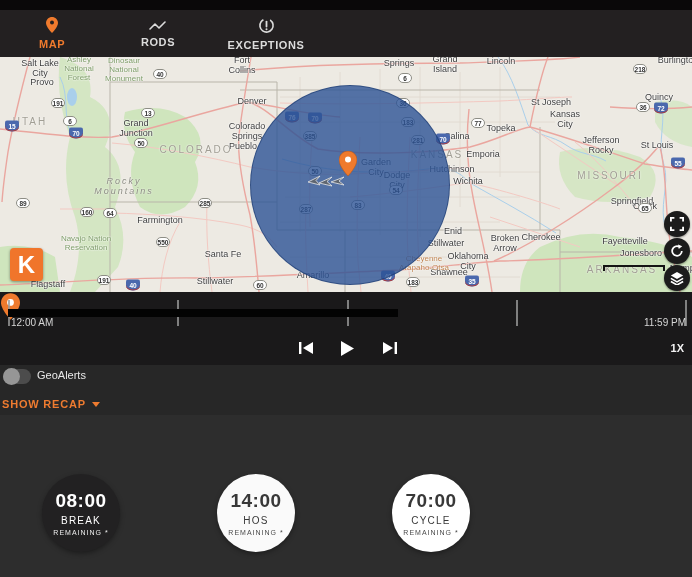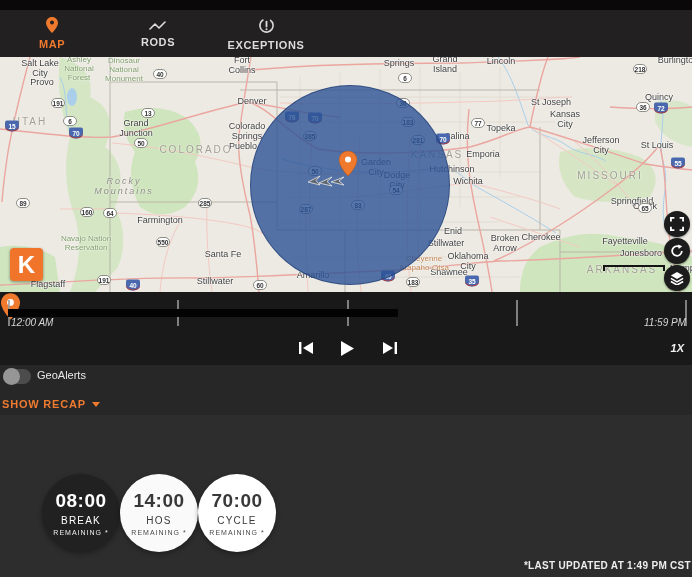--- a/index.html
+++ b/index.html
@@ -31,39 +31,39 @@
   .shield.i{width:14px;height:11px;background:#4a68ad;border-radius:2px 2px 45% 45%;color:#fff;box-shadow:0 -1px 0 #b23b3b inset;}
   .geofence{position:absolute;left:250px;top:28px;width:200px;height:200px;border-radius:50%;background:rgba(44,83,149,.8);border:1px solid rgba(26,56,110,.6);}
   .trail{position:absolute;left:306px;top:116px;}
   .vpin{position:absolute;left:339px;top:94px;}
   .klogo{position:absolute;left:10px;top:191px;width:33px;height:33px;background:#f0752b;border-radius:4px;color:#fff;font-size:24px;font-weight:bold;display:flex;align-items:center;justify-content:center;box-shadow:0 1px 3px rgba(0,0,0,.4);}
   .scalebar{position:absolute;left:603px;top:208px;width:62px;height:6px;border-top:2px solid #141414;border-left:2px solid #141414;border-right:2px solid #141414;}
   .mapctrl{position:absolute;left:664px;width:26px;height:26px;border-radius:50%;background:#1c1c1c;display:flex;align-items:center;justify-content:center;cursor:pointer;box-shadow:0 1px 2px rgba(0,0,0,.4);}
   .mc1{top:154px;}.mc2{top:181px;}.mc3{top:208px;}
 
   
-  .tlpanel{position:absolute;left:0;top:292px;width:692px;height:79px;background:#1a191a;font-style:italic;}
+  .tlpanel{position:absolute;left:0;top:292px;width:692px;height:79px;background:#1a191a;}
   .tick{position:absolute;top:8px;width:1.5px;height:26px;background:#9a9a9a;opacity:.8;}
   .track{position:absolute;left:8px;top:17px;width:677px;height:8px;}
   .tfill{height:8px;background:#030303;}
   .tstart{position:absolute;left:11px;top:25px;font-size:10px;color:#d6d6d6;}
   .tend{position:absolute;right:6px;top:25px;font-size:10px;color:#d6d6d6;}
   .pbtn{position:absolute;top:44px;width:28px;height:24px;display:flex;align-items:center;justify-content:center;cursor:pointer;}
   .pb1{left:292px;}.pb2{left:333px;}.pb3{left:376px;}
   .speed{position:absolute;right:8px;top:50px;font-size:11px;font-weight:bold;color:#f2f2f2;cursor:pointer;}
 
   
   .bottom{position:absolute;left:0;top:365px;width:692px;height:212px;background:#272727;}
   .gpanel{position:absolute;left:0;top:50px;width:692px;height:162px;background:#2d2d2d;}
   .toggle{position:absolute;left:3px;top:4px;width:28px;height:15px;border-radius:8px;background:#4c4c4c;cursor:pointer;}
   .knob{position:absolute;left:0;top:-1px;width:17px;height:17px;border-radius:50%;background:#969696;}
   .galbl{position:absolute;left:37px;top:4px;font-size:11px;color:#e8e8e8;}
   .recap{position:absolute;left:2px;top:33px;font-size:11px;font-weight:bold;letter-spacing:.8px;color:#ee7b30;cursor:pointer;display:flex;align-items:center;gap:6px;}
   .caret{width:0;height:0;border-left:4px solid transparent;border-right:4px solid transparent;border-top:5px solid #ee7b30;}
-  .gauges{position:absolute;left:0;top:59px;width:692px;display:flex;padding-left:42px;}
+  .gauges{position:absolute;left:0;top:59px;width:692px;display:flex;padding-left:42px;gap:97px;}
   .gauge{width:78px;height:78px;border-radius:50%;display:flex;flex-direction:column;align-items:center;justify-content:center;box-shadow:0 2px 5px rgba(0,0,0,.35);}
   .gval{font-size:19px;font-weight:600;letter-spacing:.5px;}
   .glbl{font-size:10px;letter-spacing:1.2px;margin-top:3px;}
   .gsub{font-size:7px;letter-spacing:1px;margin-top:3px;opacity:.92;}
   .footer{position:absolute;right:1px;top:145px;font-size:10px;font-weight:600;letter-spacing:.3px;color:#ededed;}
 </style>
 </head>
 <body>
 
 <div class="app">
@@ -200,21 +200,21 @@
         <div class="mlbl city" style="left: 483px; top: 97px;">Emporia</div>
         <div class="mlbl city" style="left: 452px; top: 112px;">Hutchinson</div>
         <div class="mlbl city" style="left: 468px; top: 124px;">Wichita</div>
         <div class="mlbl city" style="left: 376px; top: 110px;">Garden
 City</div>
         <div class="mlbl city" style="left: 397px; top: 123px;">Dodge
 City</div>
         <div class="mlbl city" style="left: 659px; top: 40px;">Quincy</div>
         <div class="mlbl city" style="left: 678px; top: 3px;">Burlington</div>
         <div class="mlbl city" style="left: 601px; top: 88px;">Jefferson
-City</div>
+Rocky</div>
         <div class="mlbl city" style="left: 657px; top: 88px;">St Louis</div>
         <div class="mlbl city" style="left: 632px; top: 144px;">Springfield</div>
         <div class="mlbl city" style="left: 645px; top: 149px;">Ozark</div>
         <div class="mlbl city" style="left: 641px; top: 196px;">Jonesboro</div>
         <div class="mlbl city" style="left: 688px; top: 211px;">Memphis</div>
         <div class="mlbl city" style="left: 625px; top: 184px;">Fayetteville</div>
         <div class="mlbl city" style="left: 453px; top: 174px;">Enid</div>
         <div class="mlbl city" style="left: 446px; top: 186px;">Stillwater</div>
         <div class="mlbl city" style="left: 468px; top: 204px;">Oklahoma
 City</div>
@@ -373,17 +373,16 @@
     <div class="gval">14:00</div>
     <div class="glbl">HOS</div>
     <div class="gsub">REMAINING *</div>
   </div>
           <div class="gauge" style="background: #ffffff; color: rgb(56, 56, 56);">
     <div class="gval">70:00</div>
     <div class="glbl">CYCLE</div>
     <div class="gsub">REMAINING *</div>
   </div>
         </div>
-      <div class="footer">*LAST UPDATED AT 1:49 PM CST</div>
     </div>
   </div>
 
 </div>
 
 </body></html>

